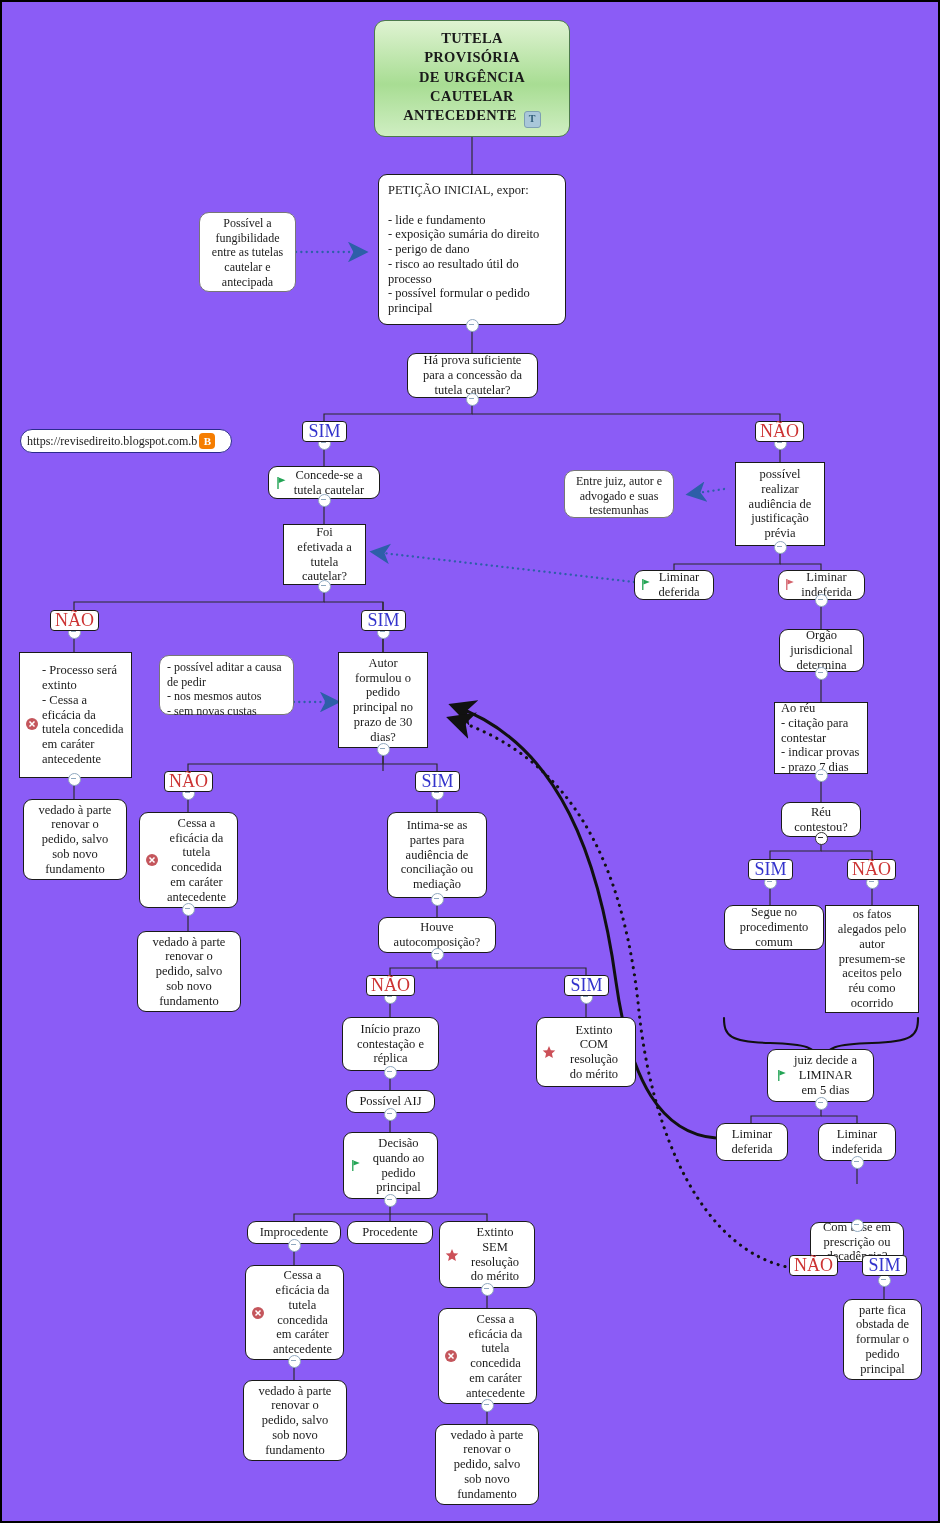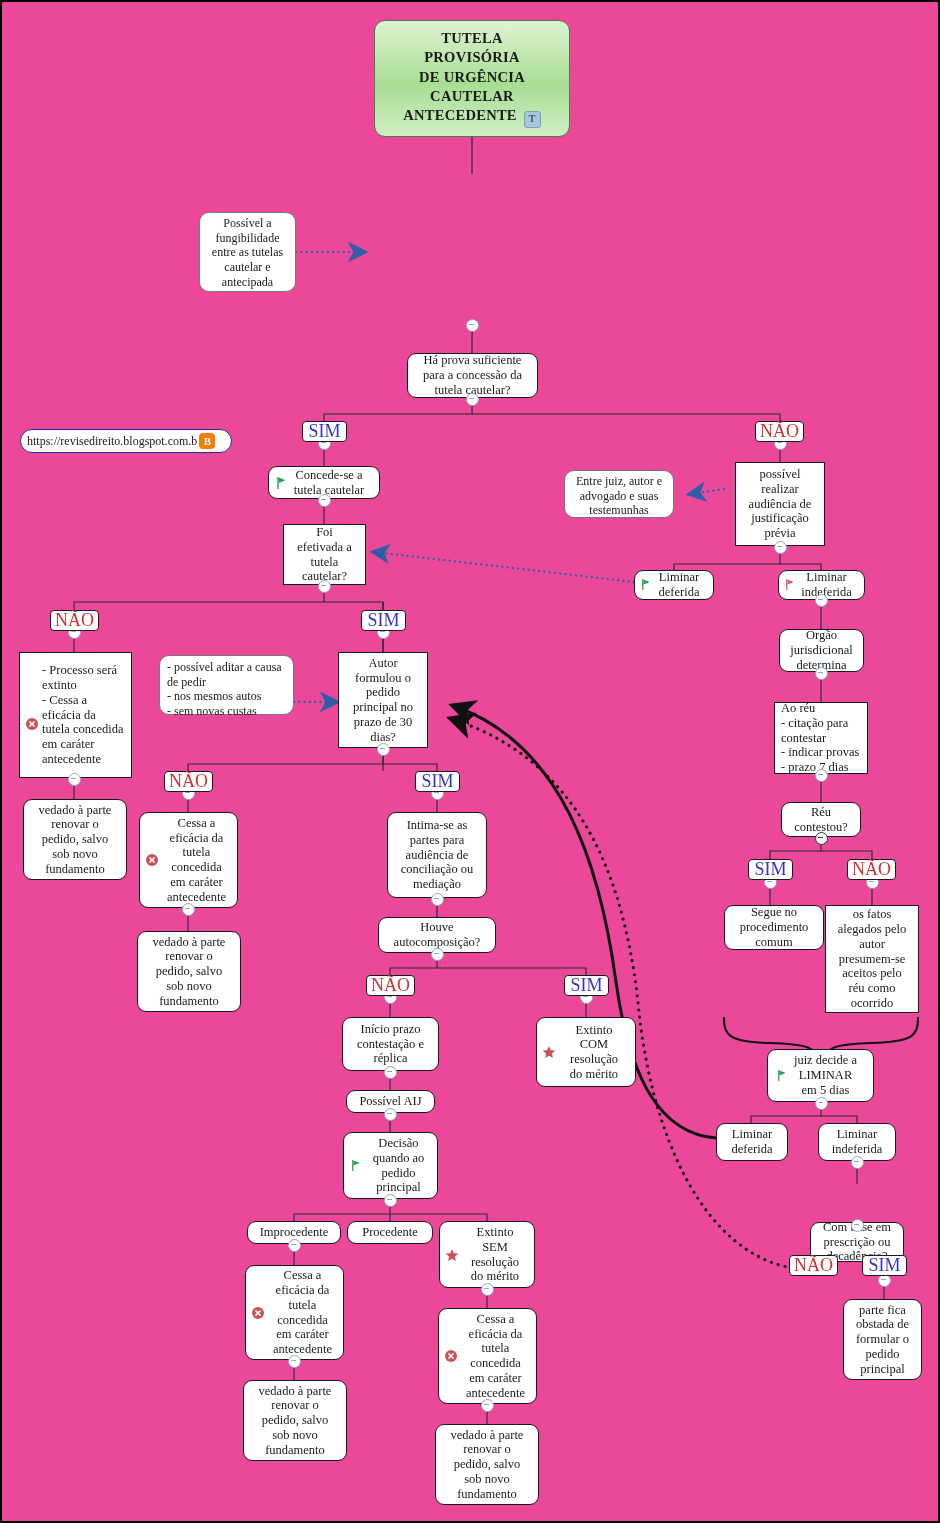--- a/index.html
+++ b/index.html
@@ -5,21 +5,21 @@
 <style>
   html,body{margin:0;padding:0;background:#ffffff;}
   body{
     font-family:"Liberation Serif","DejaVu Serif",serif;
     color:#1a1a1a;
   }
   #canvas{
     position:relative;
     width:940px;
     height:1523px;
-    background:#ec4899;
+    background:#8b5cf6;
     border:2px solid #000000;
     box-sizing:border-box;
     overflow:hidden;
   }
   svg#wires{
     position:absolute;
     left:0; top:0;
     width:940px; height:1523px;
     pointer-events:none;
   }
@@ -275,20 +275,29 @@
 DE URGÊNCIA
 CAUTELAR
 ANTECEDENTE</span><span class="tglyph">T</span></div>
   </div>
 
   <div class="urlpill" style="left:18px;top:427px;width:212px;height:24px;">
     <span style="overflow:hidden;text-overflow:clip;">https://revisedireito.blogspot.com.b</span>
     <span class="blogger">B</span>
   </div>
 
+  <div class="node rounded" style="left:376px;top:172px;width:188px;height:151px;justify-content:flex-start;text-align:left;padding:7px 9px;">
+    <span class="txt">PETIÇÃO INICIAL, expor:
+
+- lide e fundamento
+- exposição sumária do direito
+- perigo de dano
+- risco ao resultado útil do processo
+- possível formular o pedido principal</span>
+  </div>
 
   <div class="bubble" style="left:197px;top:210px;width:97px;height:80px;">
     <span class="txt" style="white-space:pre-line;">Possível a
 fungibilidade
 entre as tutelas
 cautelar e
 antecipada</span>
   </div>
 
   <div class="node rounded" style="left:405px;top:351px;width:131px;height:45px;">

